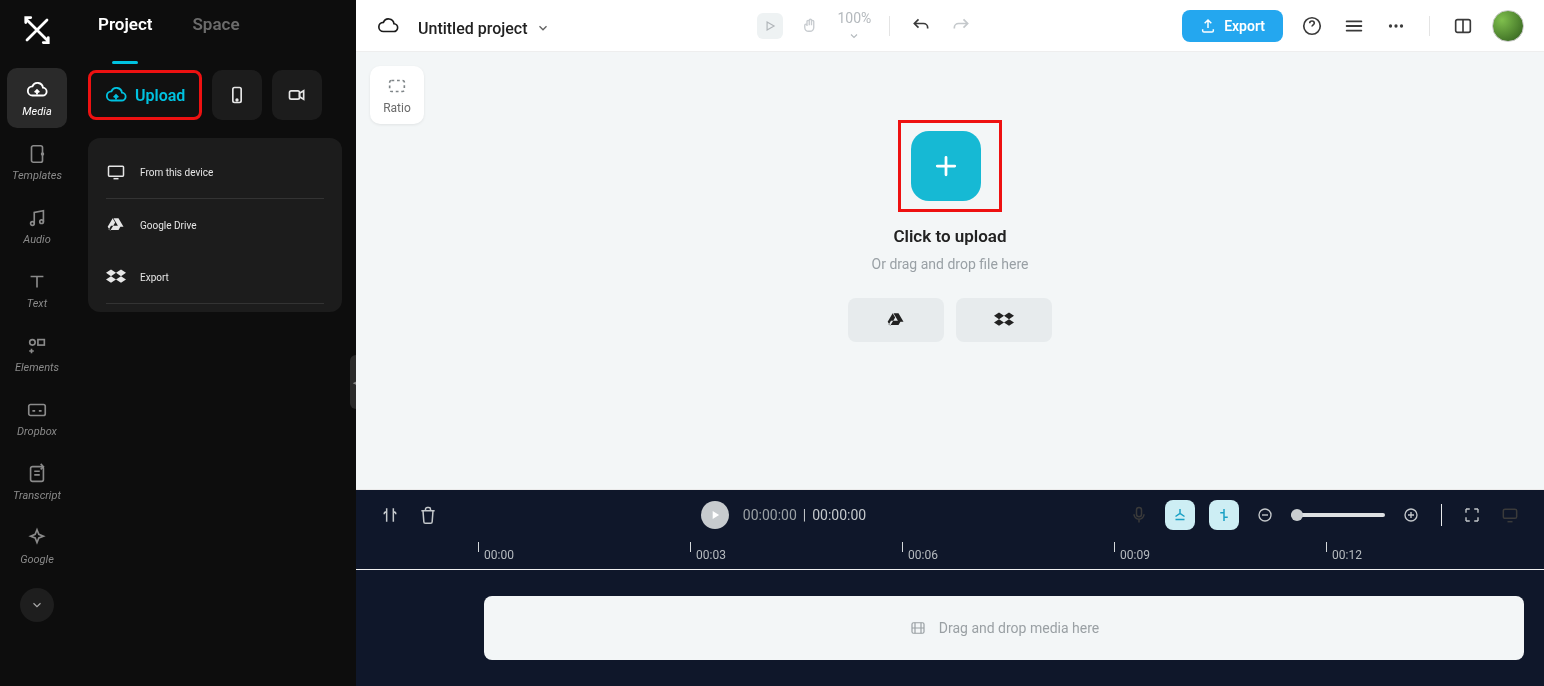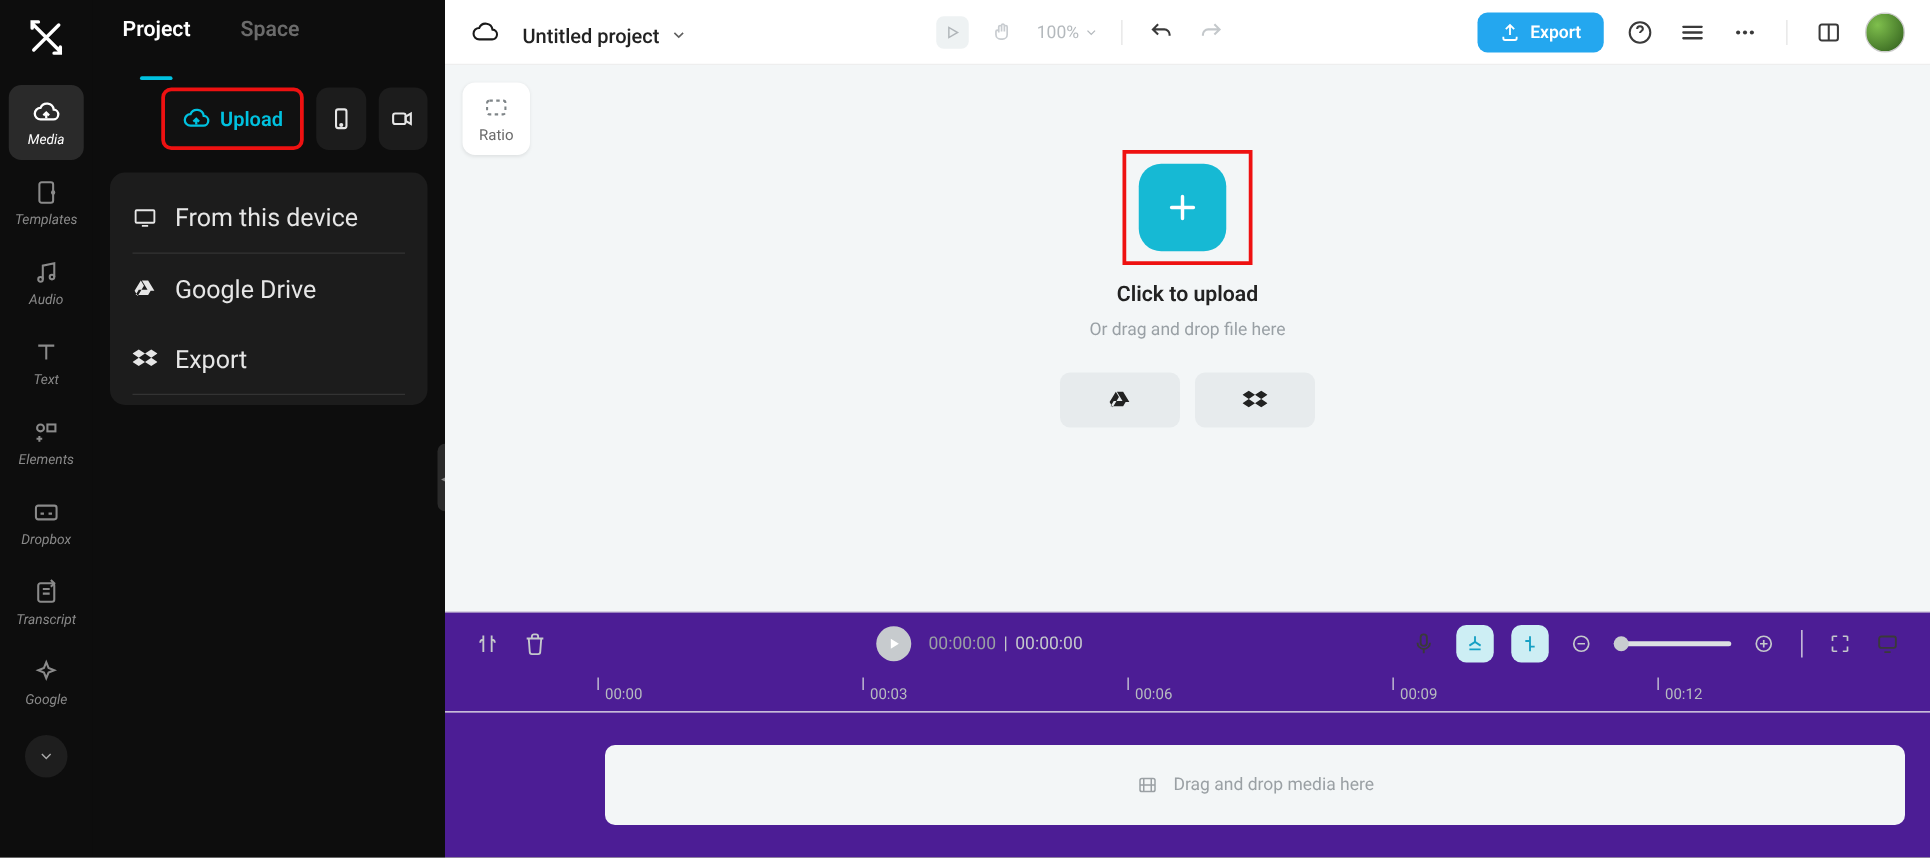--- a/index.html
+++ b/index.html
@@ -113,21 +113,20 @@
     align-items: center;
     gap: 8px;
     background: #111;
     border: 3px solid #e11;
     border-radius: 8px;
     padding: 10px 14px;
     cursor: pointer;
     color: #00c2e0;
     font-weight: 600;
     font-size: 16px;
-    margin-left: 41px;
   }
   .sq-btn {
     width: 50px;
     height: 50px;
     background: #1c1c1c;
     border-radius: 10px;
     display: flex;
     align-items: center;
     justify-content: center;
     cursor: pointer;
@@ -138,21 +137,21 @@
     background: #1c1c1c;
     border-radius: 12px;
     padding: 8px 0;
   }
   .menu-item {
     display: flex;
     align-items: center;
     gap: 14px;
     padding: 16px 18px;
     color: #e6e6e6;
-    font-size: 20px;
+    font-size: 10px;
     cursor: pointer;
   }
   .menu-divider {
     height: 1px;
     background: #333;
     margin: 0 18px;
   }
   .panel-collapse {
     position: absolute;
     right: -8px;
@@ -200,21 +199,21 @@
   .tb-icon {
     color:#9aa0a6;
     cursor:pointer;
     display:flex; align-items:center; justify-content:center;
     width:26px; height:26px;
   }
   .tb-icon.dark { color:#3a3a3a; }
   .tb-play {
     background:#eef2f3; border-radius:6px; padding:4px 6px;
   }
-  .zoom-text { color:#b4b9bd; font-size:14px; display:flex; align-items:center; gap:4px;}
+  .zoom-text { color:#b4b9bd; font-size:14px; display:flex; align-items:center; gap:4px;flex-direction:column;}
   .tb-divider { width:1px; height:20px; background:#e4e4e4; margin:0 4px;}
   .export-btn {
     background:#24a7ef;
     color:#fff;
     border-radius:8px;
     padding:8px 18px;
     font-size:14px;
     font-weight:600;
     display:flex; align-items:center; gap:8px;
     cursor:pointer;
@@ -275,21 +274,21 @@
   .cloud-btn {
     width:96px; height:44px;
     background:#e7ebed;
     border-radius:8px;
     display:flex; align-items:center; justify-content:center;
     cursor:pointer;
     color:#222;
   }
   
   .tl {
-    background:#4c1d95;
+    background:#0f172a;
     border-top:1px solid #eaeaea;
     display:flex; flex-direction:column;
   }
   .tl-controls {
     height:50px;
     display:flex; align-items:center;
     padding:0 22px;
     gap:14px;
   }
   .tl-controls .spacer { flex:1; }

